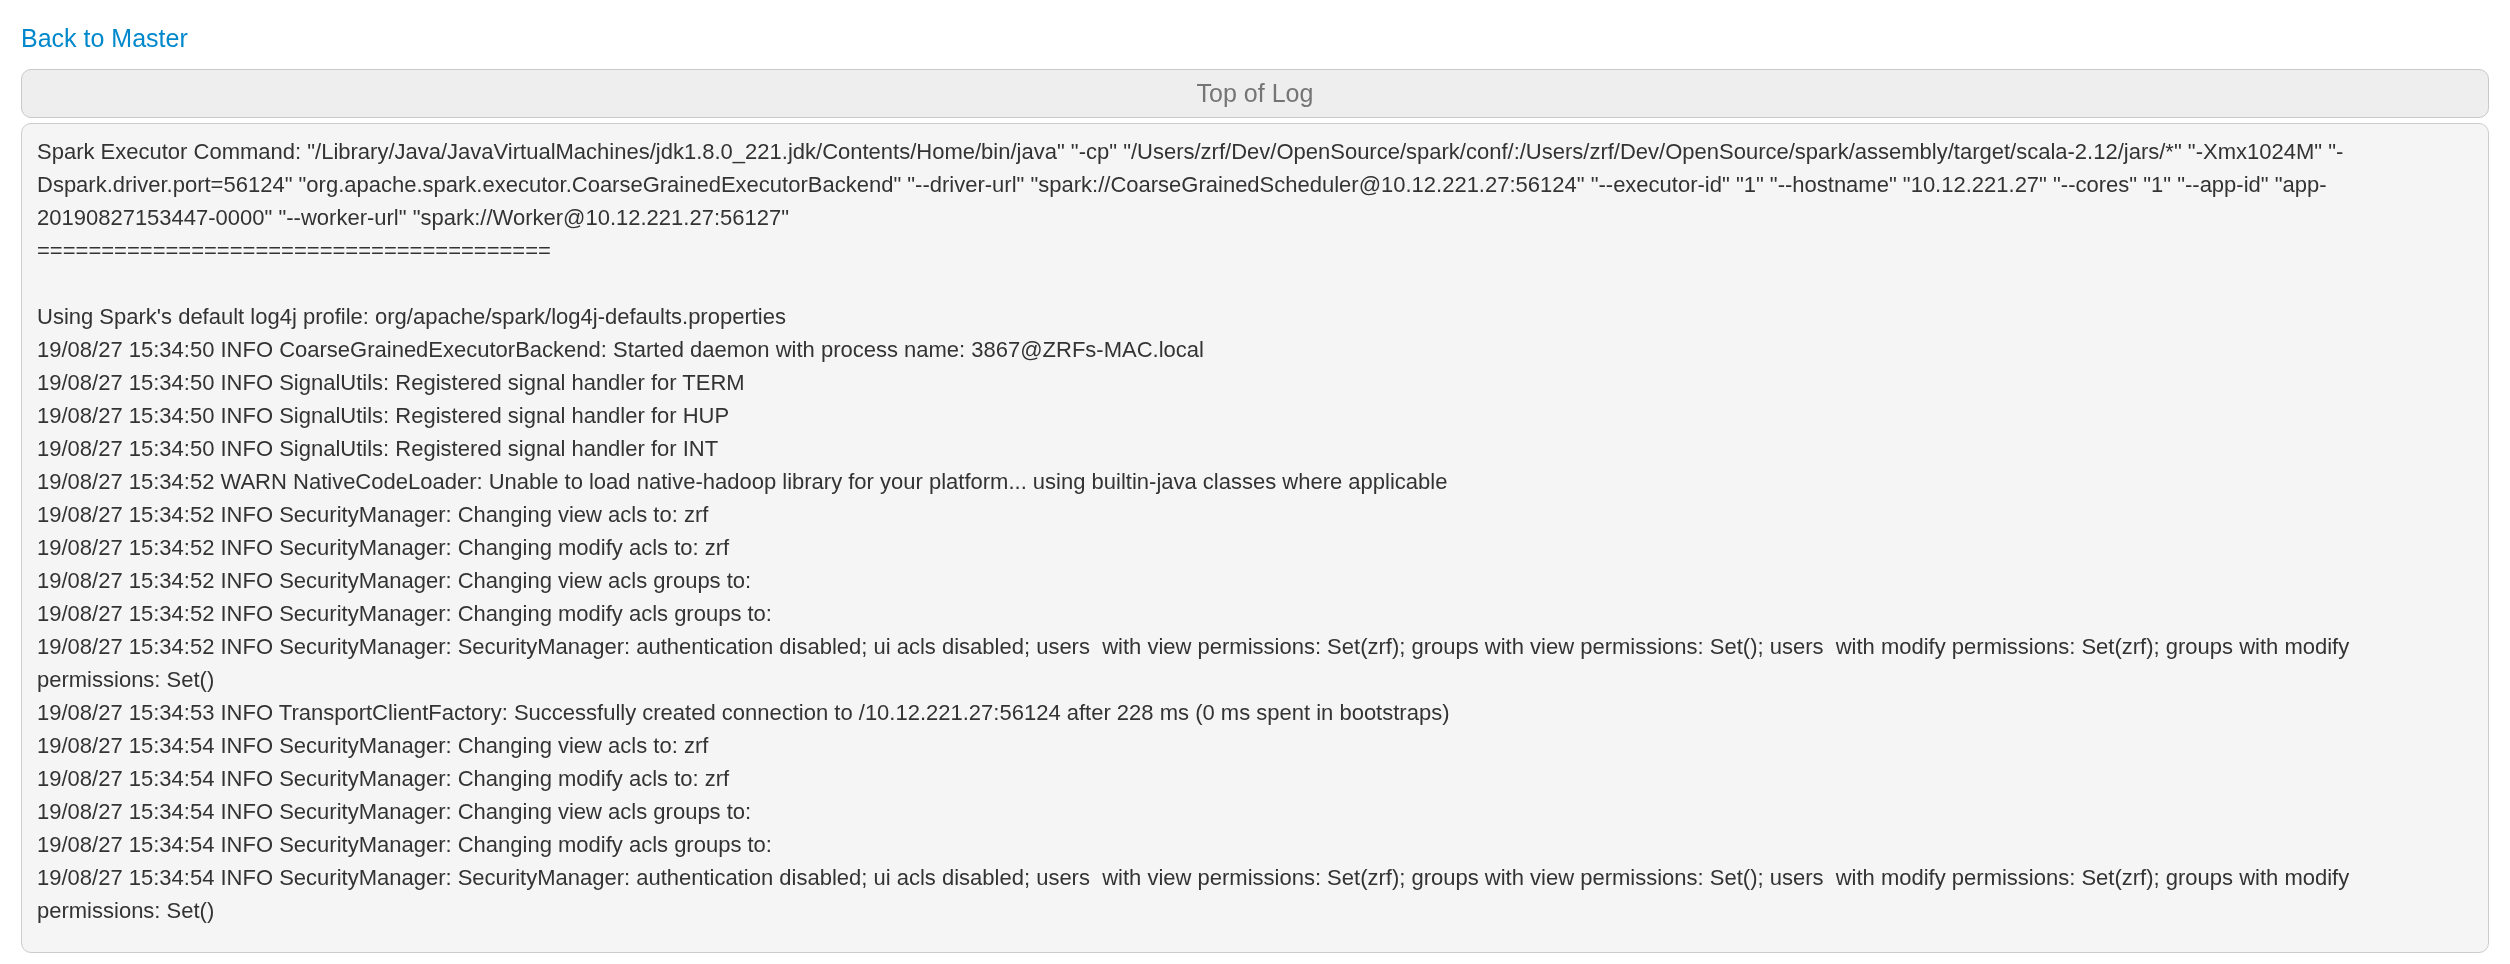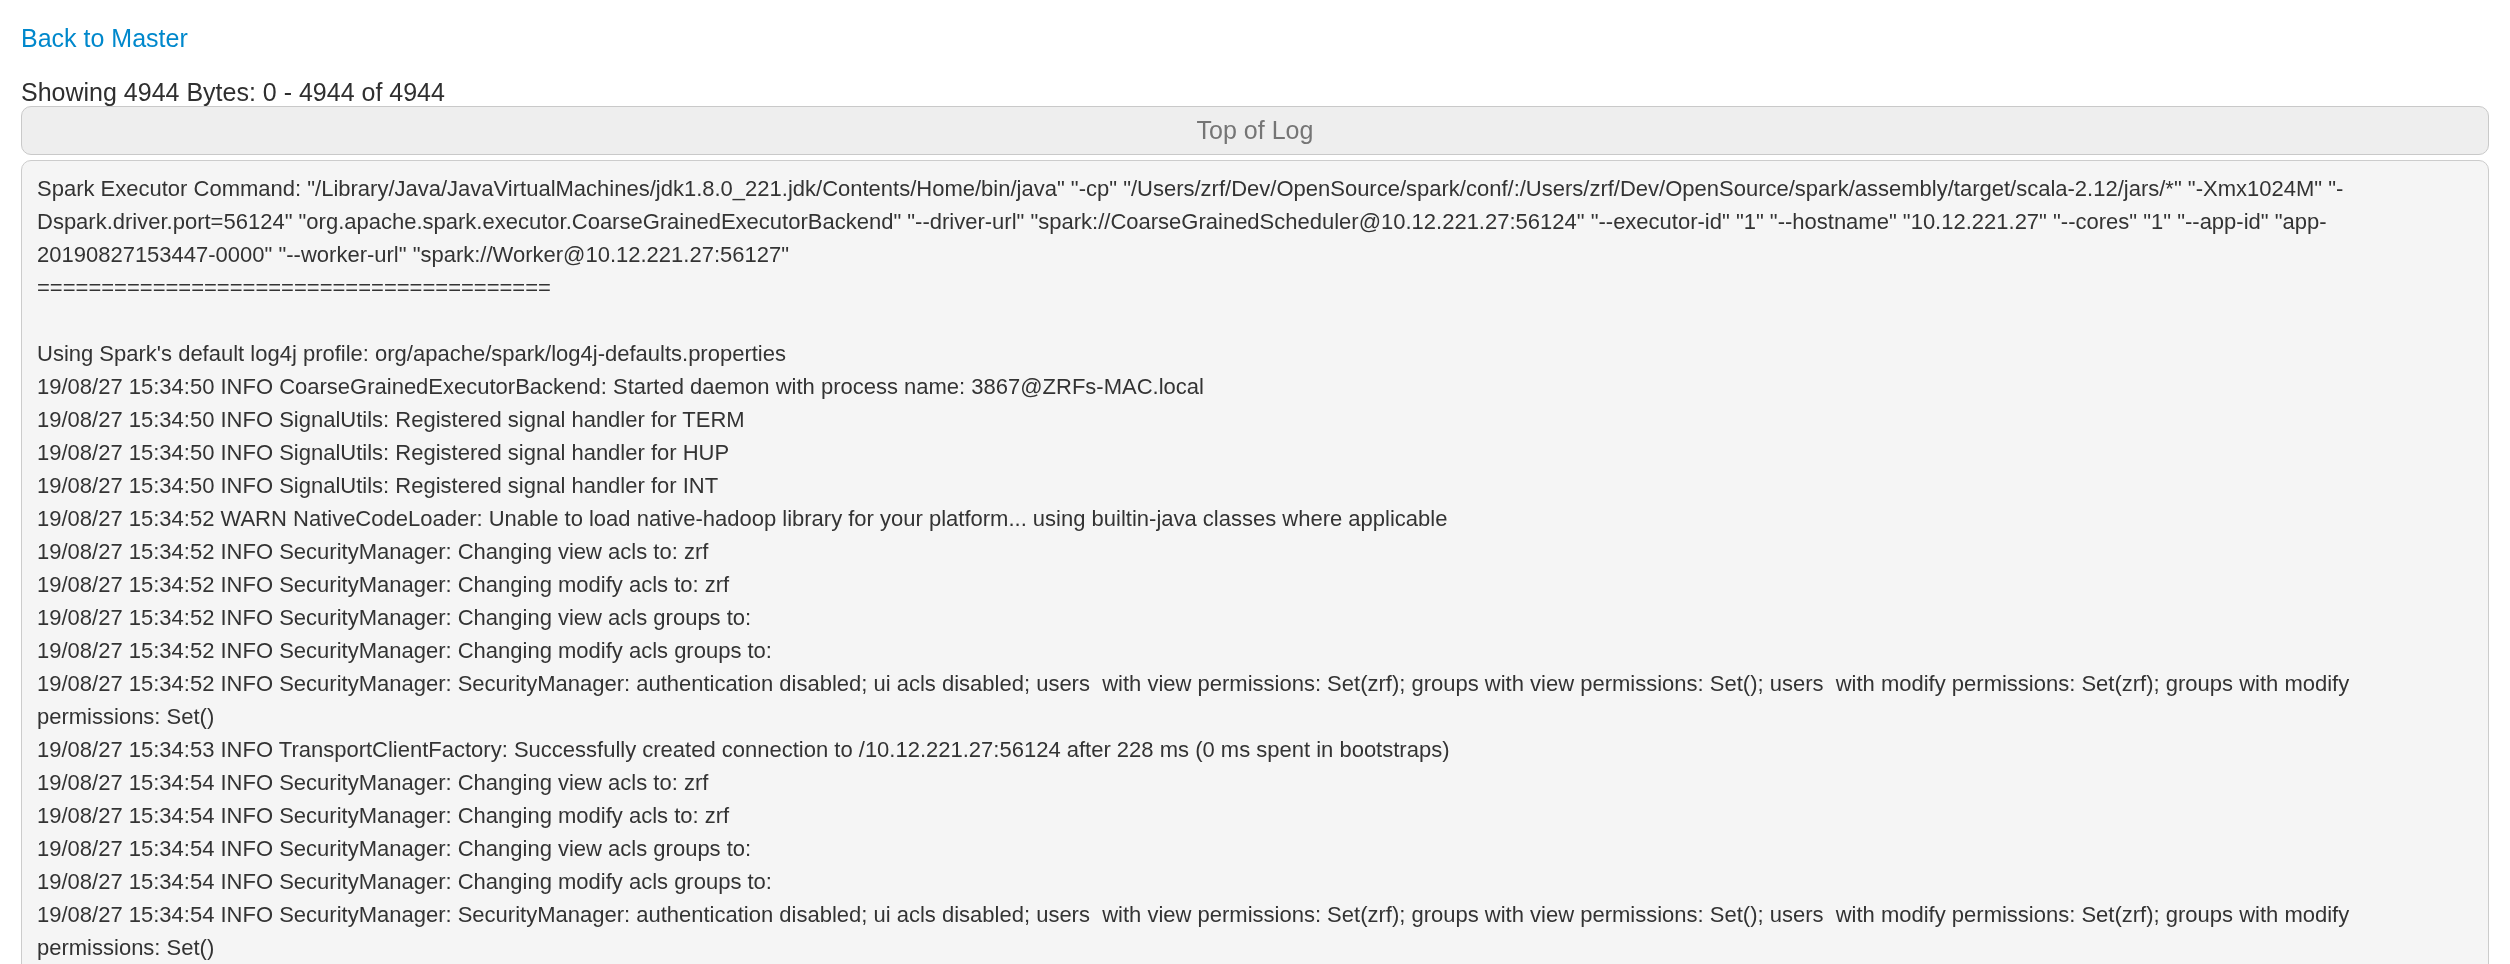--- a/index.html
+++ b/index.html
@@ -28,20 +28,21 @@
     margin: 26px 0 0 0;
     font-size: 25px;
     line-height: 28px;
     color: #2f2f2f;
   }
 
   .top-log-btn {
     display: block;
     box-sizing: border-box;
     width: 100%;
+    margin-top: 17px;
     height: 49px;
     background: #eeeeee;
     border: 1px solid #c9c9c9;
     border-radius: 10px;
     font-family: "Liberation Sans", sans-serif;
     font-size: 25px;
     color: #757575;
     text-align: center;
     padding: 0;
   }
@@ -63,21 +64,20 @@
     white-space: pre-wrap;
   }
 </style>
 </head>
 <body>
 
 <div class="page">
 
   <a class="back-link" href="#">Back to Master</a>
 
-  <p class="byte-range">Showing 4944 Bytes: 0 - 4944 of 4944</p>
 
   <button type="button" class="top-log-btn" disabled="">Top of Log</button>
 
   <pre class="log-content">Spark Executor Command: "/Library/Java/JavaVirtualMachines/jdk1.8.0_221.jdk/Contents/Home/bin/java" "-cp" "/Users/zrf/Dev/OpenSource/spark/conf/:/Users/zrf/Dev/OpenSource/spark/assembly/target/scala-2.12/jars/*" "-Xmx1024M" "-Dspark.driver.port=56124" "org.apache.spark.executor.CoarseGrainedExecutorBackend" "--driver-url" "spark://CoarseGrainedScheduler@10.12.221.27:56124" "--executor-id" "1" "--hostname" "10.12.221.27" "--cores" "1" "--app-id" "app-20190827153447-0000" "--worker-url" "spark://Worker@10.12.221.27:56127"
 ========================================
 
 Using Spark's default log4j profile: org/apache/spark/log4j-defaults.properties
 19/08/27 15:34:50 INFO CoarseGrainedExecutorBackend: Started daemon with process name: 3867@ZRFs-MAC.local
 19/08/27 15:34:50 INFO SignalUtils: Registered signal handler for TERM
 19/08/27 15:34:50 INFO SignalUtils: Registered signal handler for HUP

